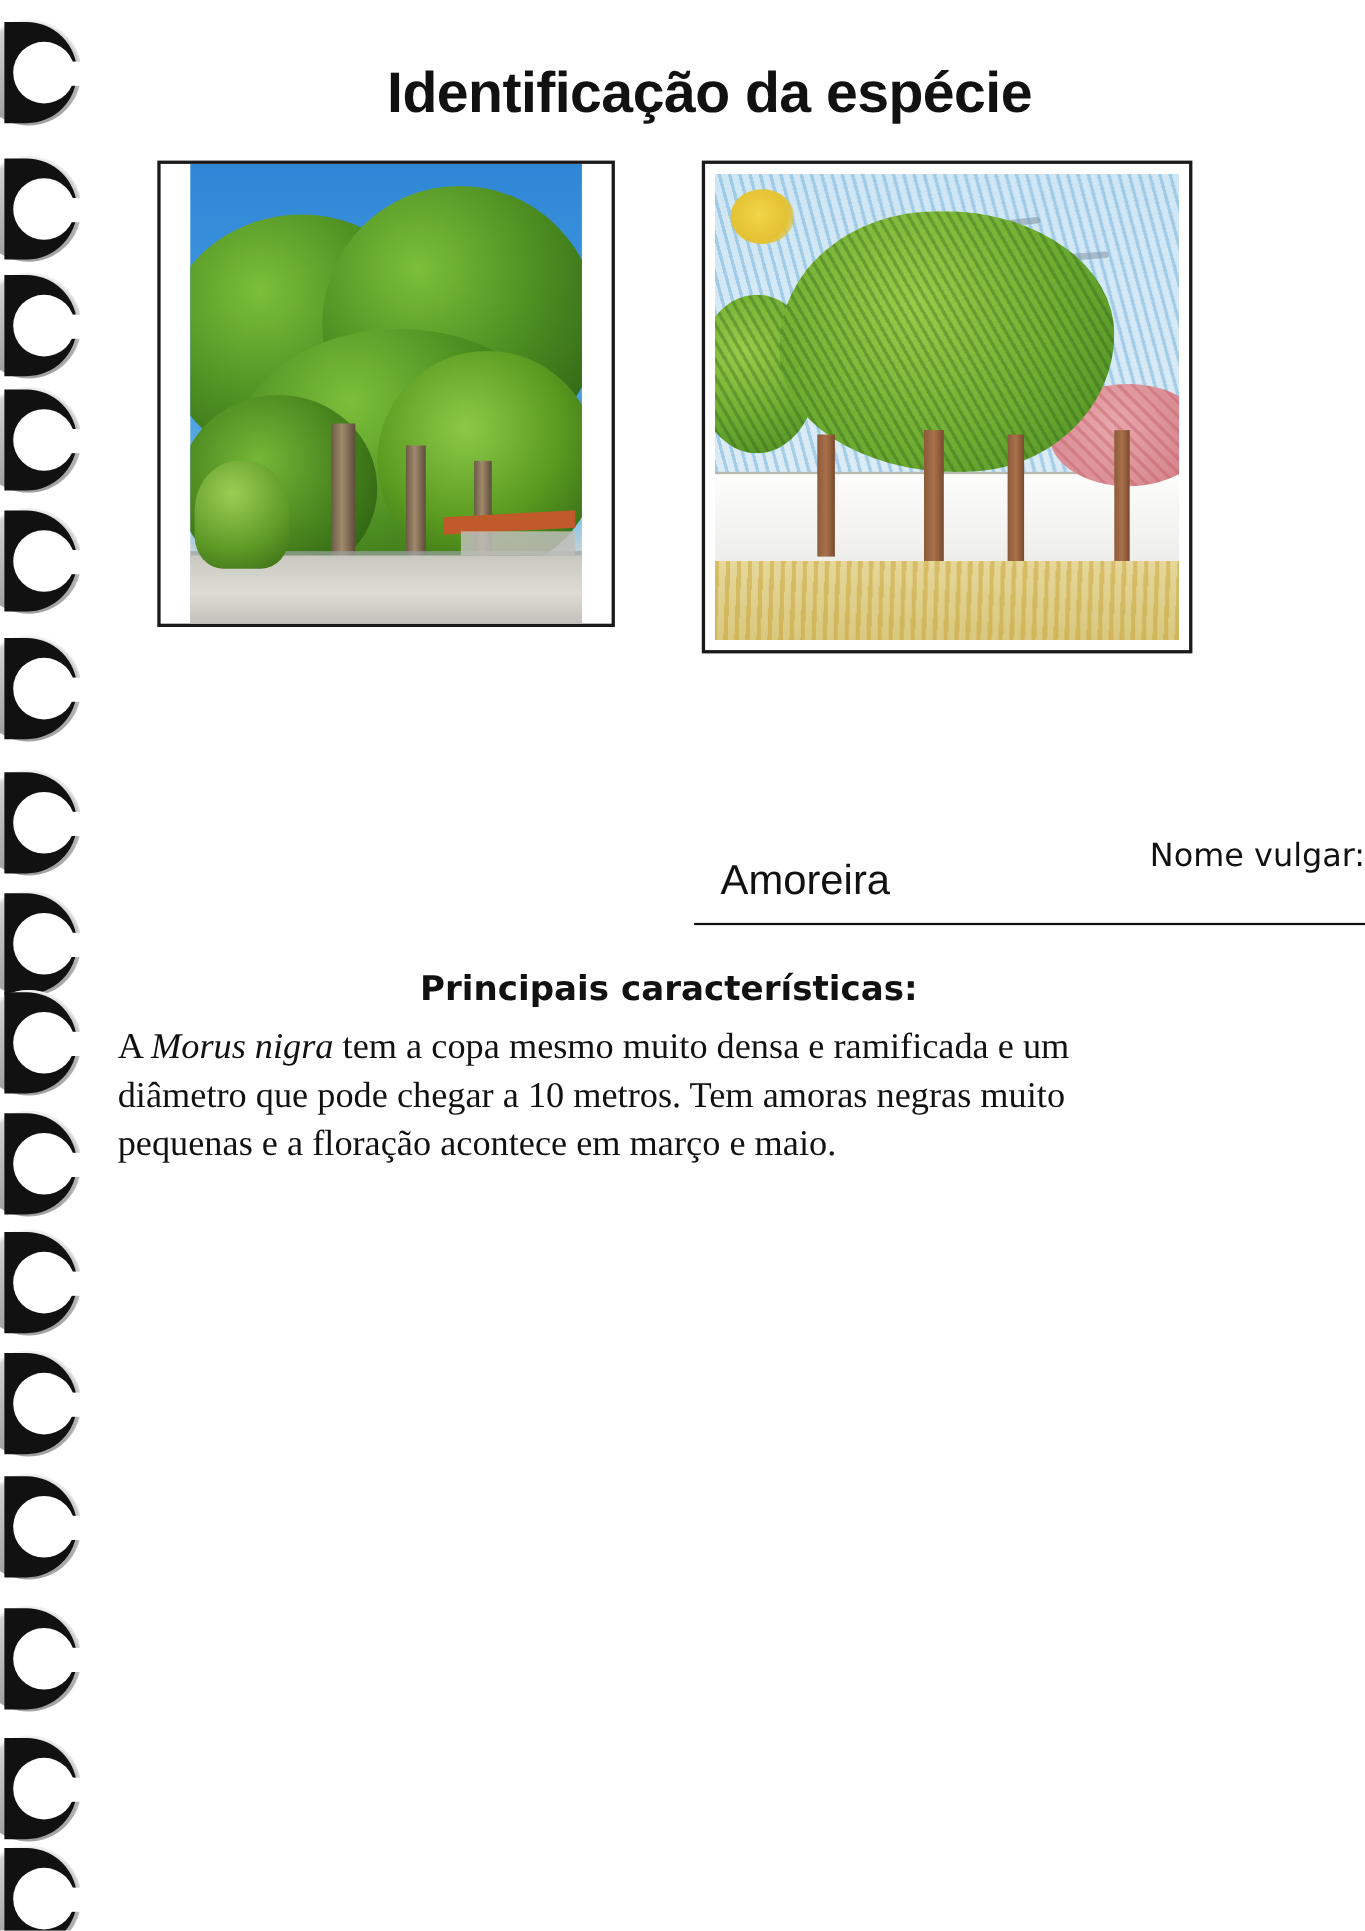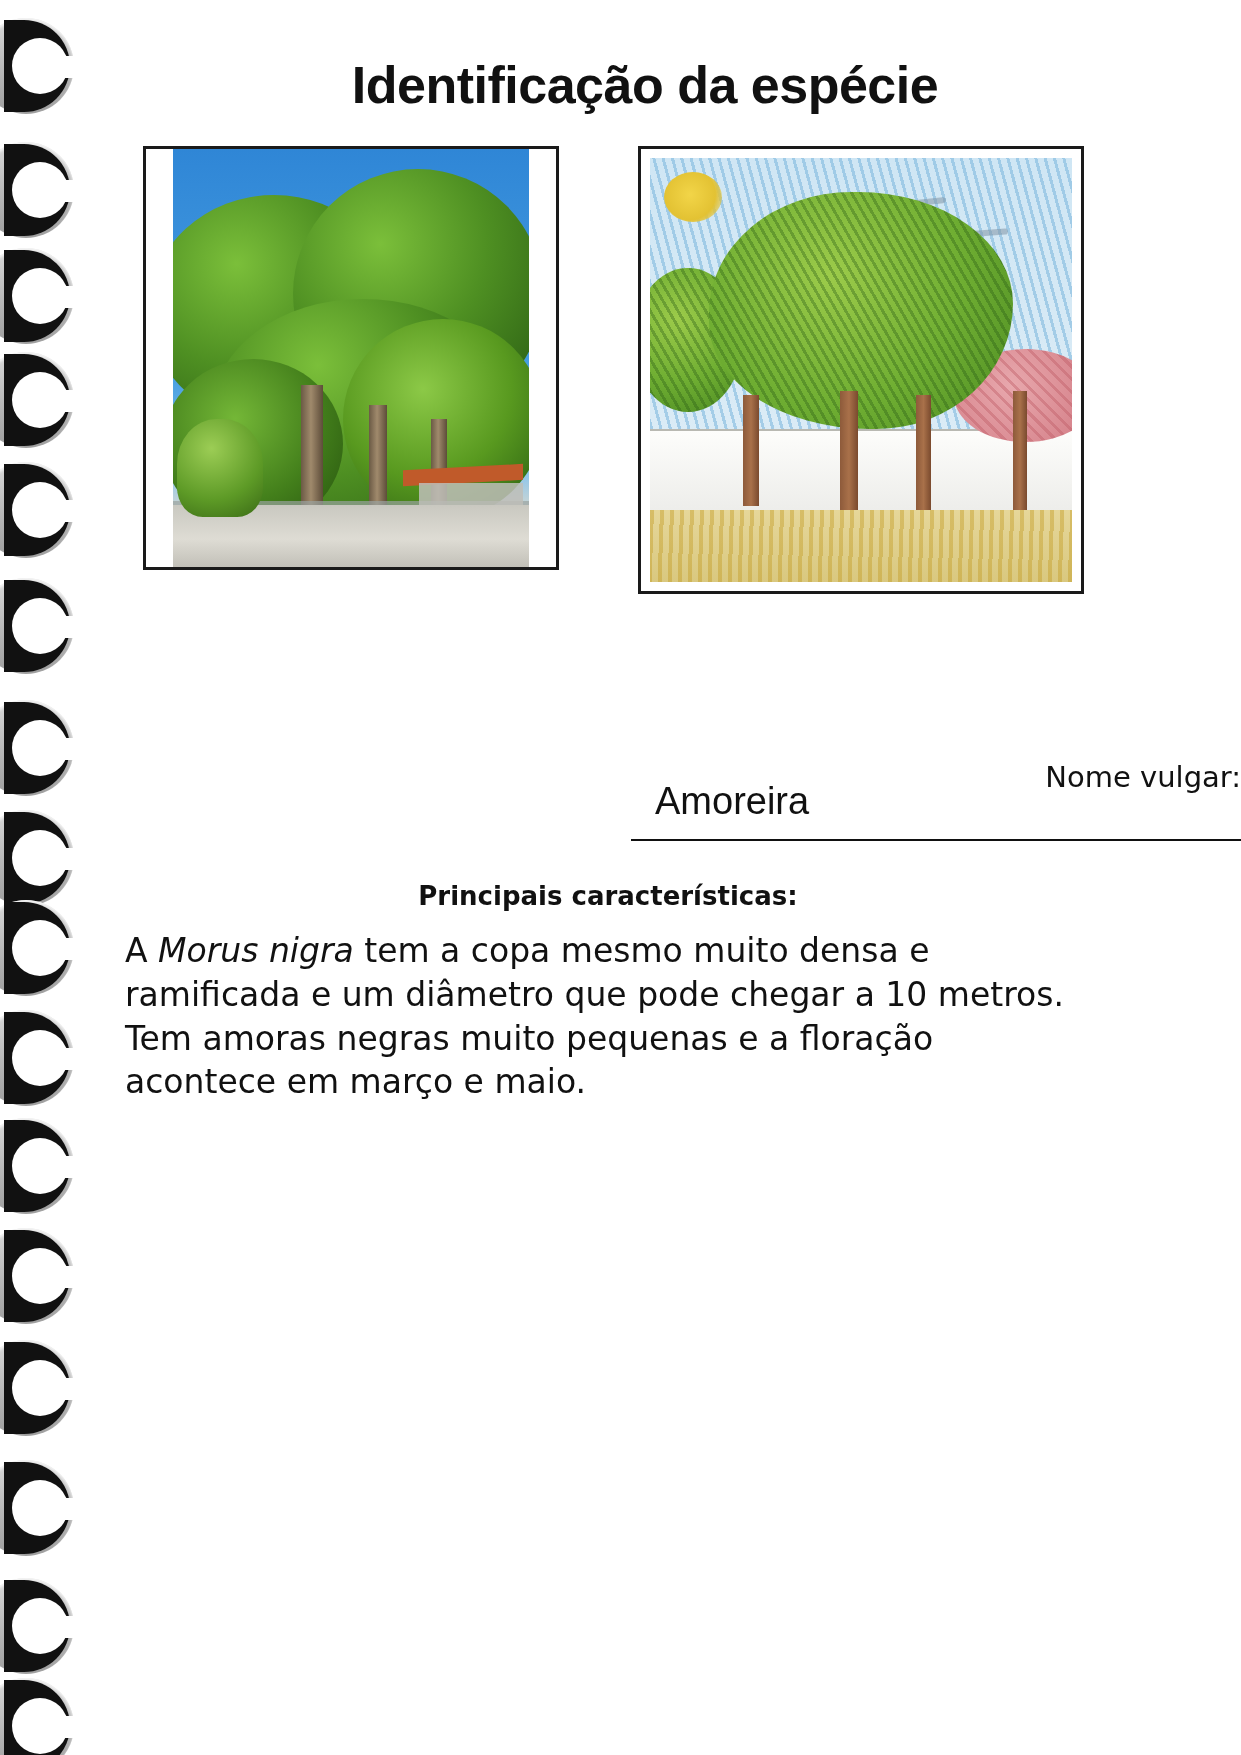--- a/index.html
+++ b/index.html
@@ -285,34 +285,34 @@
   .italic-value { font-style: italic; left: 6px; }
 
   #row-vulgar { margin-left: 10px; flex-direction: column; }
   #row-vulgar .field-line { width: 610px; }
   #row-cientifico { margin-left: 10px; margin-top: 18px; }
   #row-cientifico .field-line { width: 598px; }
 
   .carac-title {
     margin-top: 40px;
     text-align: center;
-    font-size: 26px;
+    font-size: 31px;
     font-weight: bold;
     padding-right: 120px;
   }
   .carac-title .colon { font-weight: bold; }
 
   .carac-body {
     margin-top: 14px;
     padding-left: 12px;
     width: 985px;
     font-size: 33px;
     line-height: 1.33;
   }
-  .carac-body p { margin: 18px; }
+  .carac-body p { margin: 0; font-family: Liberation Serif, serif; }
   .carac-body i { font-style: italic; }
 
   
   .footer {
     position: absolute;
     left: 0;
     top: 1500px;
     width: 1146px;
   }
   .footer .field-row { margin-bottom: 18px; }

